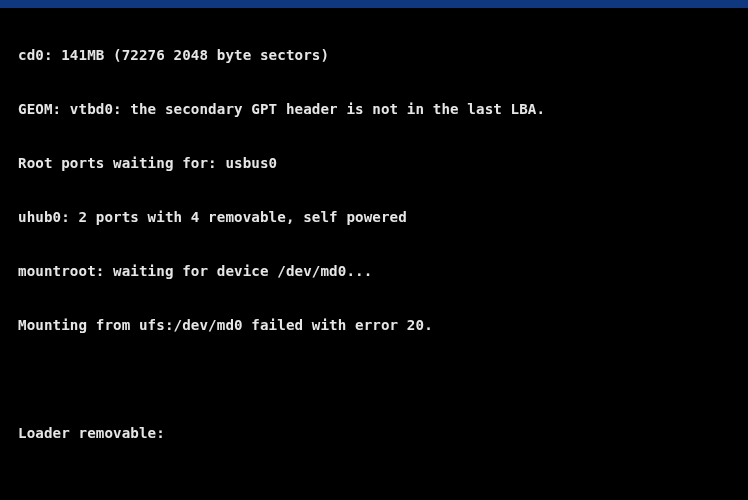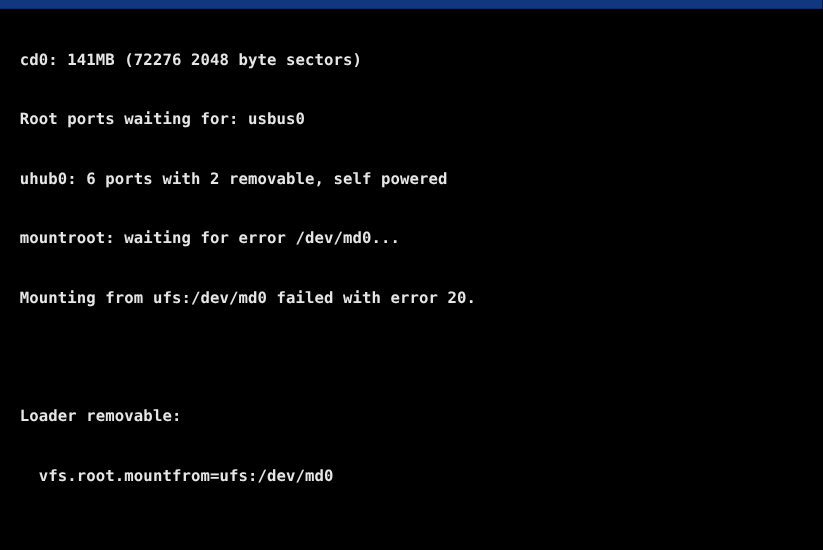--- a/index.html
+++ b/index.html
@@ -50,27 +50,27 @@
 </style>
 </head>
 <body>
 
 <div id="screen">
 
   <div id="topbar"></div>
 
   <div id="console">
     <div class="line">cd0: 141MB (72276 2048 byte sectors)</div>
+    <div class="line">GEOM: vtbd0: the secondary GPT header is not in the last LBA.</div>
     <div class="line">Root ports waiting for: usbus0</div>
-    <div class="line">uhub0: 6 ports with 2 removable, self powered</div>
-    <div class="line">mountroot: waiting for error /dev/md0...</div>
+    <div class="line">uhub0: 2 ports with 4 removable, self powered</div>
+    <div class="line">mountroot: waiting for device /dev/md0...</div>
     <div class="line">Mounting from ufs:/dev/md0 failed with error 20.</div>
     <div class="line blank"></div>
     <div class="line">Loader removable:</div>
-    <div class="line">  vfs.root.mountfrom=ufs:/dev/md0</div>
     
     
     
     
     
     
     
     
     
     

